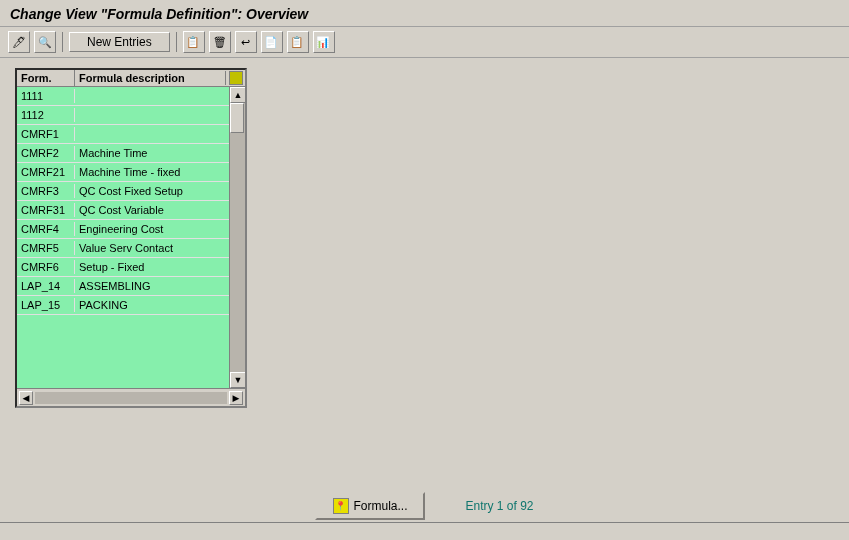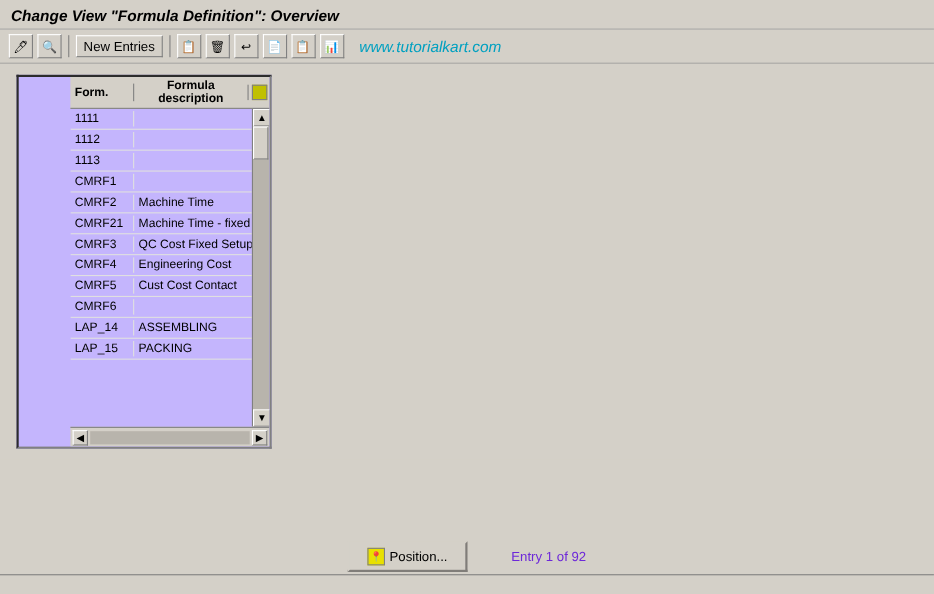--- a/index.html
+++ b/index.html
@@ -46,47 +46,46 @@
       justify-content: center;
       cursor: pointer;
       font-size: 11px;
     }
     .toolbar-separator { width: 1px; height: 20px; background: #808080; margin: 0 2px; }
     .toolbar-new-entries-btn {
       background: #d4d0c8;
       border: 1px solid #808080;
       border-top-color: #fff;
       border-left-color: #fff;
-      padding: 2px 6px;
+      padding: 2px 17px;
       font-size: 12px;
       cursor: pointer;
     }
     .watermark {
       color: #00a0c0;
       font-size: 14px;
       margin-left: 10px;
       font-style: italic;
     }
 
     
     .main-content {
       padding: 10px 15px;
       background: #d4d0c8;
     }
 
     
     .table-container {
-      background: #c4b5fd;
+      background: #86efac;
       border: 2px inset #808080;
       width: 232px;
       height: 340px;
       overflow: hidden;
       display: flex;
       flex-direction: column;
-      padding-left: 47px;
     }
 
     .table-header {
       display: flex;
       background: #d4d0c8;
       border-bottom: 1px solid #808080;
       align-items: center;
     }
     .col-form {
       width: 58px;
@@ -94,21 +93,20 @@
       padding: 2px 4px;
       font-weight: bold;
       font-size: 11px;
       border-right: 1px solid #808080;
     }
     .col-desc {
       flex: 1;
       padding: 2px 4px;
       font-weight: bold;
       font-size: 11px;
-      text-align: center;
     }
     .col-icon {
       width: 20px;
       min-width: 20px;
       display: flex;
       align-items: center;
       justify-content: center;
       border-left: 1px solid #808080;
     }
     .col-icon-inner {
@@ -242,21 +240,21 @@
       height: 16px;
       background: #e8e000;
       border: 1px solid #808080;
       display: flex;
       align-items: center;
       justify-content: center;
       font-size: 9px;
     }
     .entry-info {
       font-size: 12px;
-      color: #6d28d9;
+      color: #0f766e;
     }
 
     
     .status-bar {
       position: absolute;
       bottom: 0;
       left: 0;
       right: 0;
       height: 18px;
       background: #d4d0c8;
@@ -295,21 +293,20 @@
   </div>
   <div class="toolbar-btn">
     <span>📄</span>
   </div>
   <div class="toolbar-btn">
     <span>📋</span>
   </div>
   <div class="toolbar-btn">
     <span>📊</span>
   </div>
-  <div class="watermark">www.tutorialkart.com</div>
 </div>
 
 <div class="main-content">
   <div class="table-container">
 
     <div class="table-header">
       <div class="col-form">Form.</div>
       <div class="col-desc">Formula description</div>
       <div class="col-icon">
         <div class="col-icon-inner"></div>
@@ -320,48 +317,49 @@
       <div class="table-rows" id="table-rows-container">
           <div class="table-row">
             <div class="cell-form">1111</div>
             <div class="cell-desc"></div>
           </div>
           <div class="table-row">
             <div class="cell-form">1112</div>
             <div class="cell-desc"></div>
           </div>
           <div class="table-row">
-            <div class="cell-form">1113</div>
-            <div class="cell-desc"></div>
-          </div>
-          <div class="table-row">
             <div class="cell-form">CMRF1</div>
           </div>
           <div class="table-row">
             <div class="cell-form">CMRF2</div>
             <div class="cell-desc">Machine Time</div>
           </div>
           <div class="table-row">
             <div class="cell-form">CMRF21</div>
             <div class="cell-desc">Machine Time - fixed</div>
           </div>
           <div class="table-row">
             <div class="cell-form">CMRF3</div>
             <div class="cell-desc">QC Cost Fixed Setup</div>
           </div>
           <div class="table-row">
+            <div class="cell-form">CMRF31</div>
+            <div class="cell-desc">QC Cost Variable</div>
+          </div>
+          <div class="table-row">
             <div class="cell-form">CMRF4</div>
             <div class="cell-desc">Engineering Cost</div>
           </div>
           <div class="table-row">
             <div class="cell-form">CMRF5</div>
-            <div class="cell-desc">Cust Cost Contact</div>
+            <div class="cell-desc">Value Serv Contact</div>
           </div>
           <div class="table-row">
             <div class="cell-form">CMRF6</div>
+            <div class="cell-desc">Setup - Fixed</div>
           </div>
           <div class="table-row">
             <div class="cell-form">LAP_14</div>
             <div class="cell-desc">ASSEMBLING</div>
           </div>
           <div class="table-row">
             <div class="cell-form">LAP_15</div>
             <div class="cell-desc">PACKING</div>
           </div>
         </div>
@@ -378,18 +376,18 @@
       <div class="footer-scroll-btn">◀</div>
       <div class="footer-track"></div>
       <div class="footer-scroll-btn">▶</div>
     </div>
   </div>
 </div>
 
 <div class="bottom-bar">
   <button class="position-btn">
     <div class="position-btn-icon">📍</div>
-    <span>Position...</span>
+    <span>Formula...</span>
   </button>
   <span class="entry-info">Entry 1 of 92</span>
 </div>
 
 <div class="status-bar"></div>
 
 </body></html>

